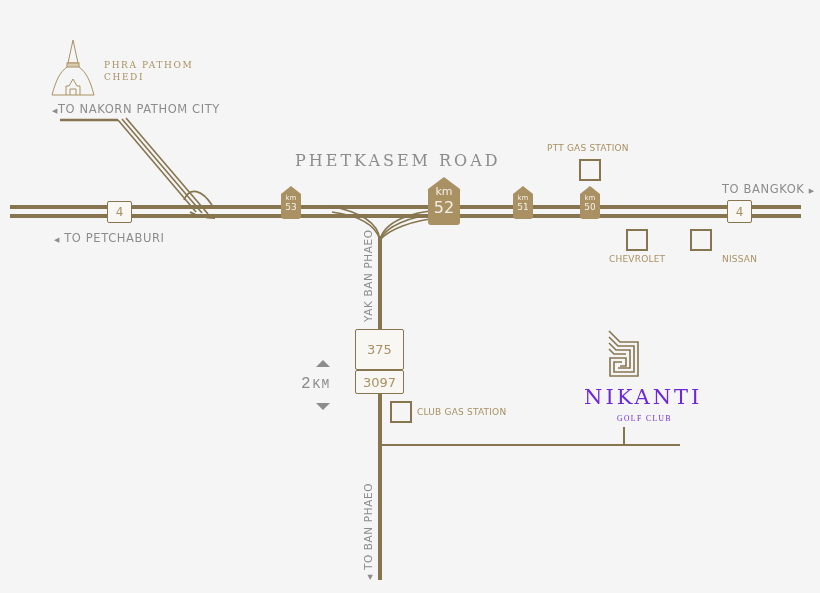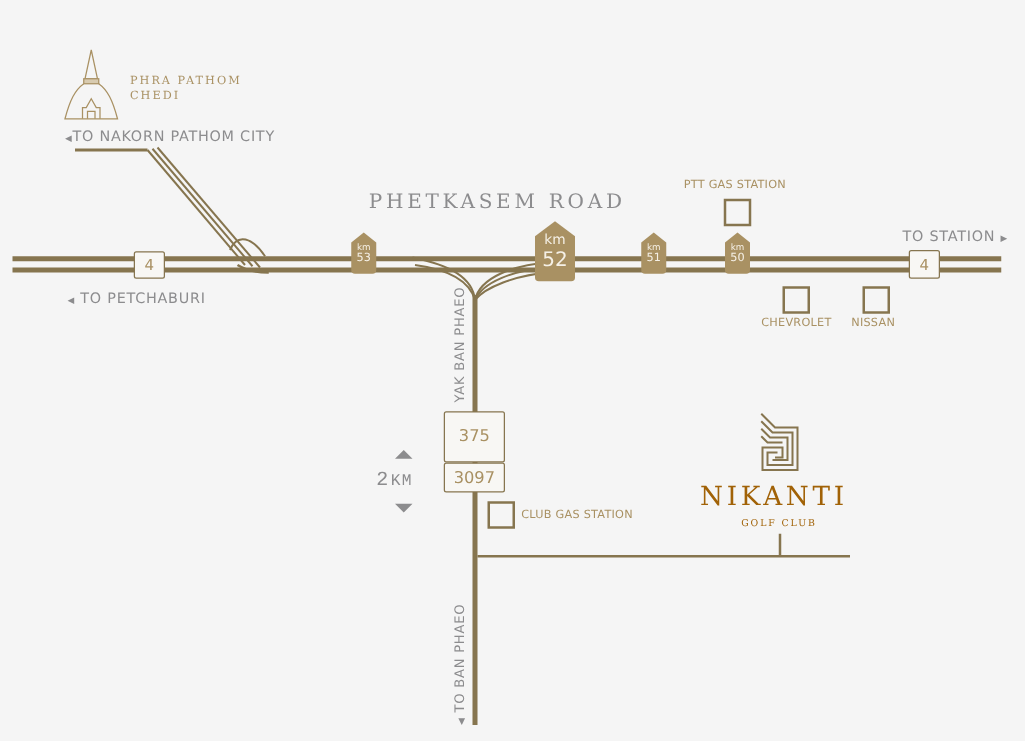--- a/index.html
+++ b/index.html
@@ -7,21 +7,21 @@
     #map { position: absolute; left: 0; top: 0; width: 820px; height: 593px; }
     .lbl { position: absolute; white-space: nowrap; }
     .gray { color: #8c8c8e; }
     .dest { font-size: 11.5px; letter-spacing: 0.6px; color: #8c8c8e; }
     .poi { font-size: 9px; letter-spacing: 0.2px; color: #a99163; }
     .road-title { font-family: "DejaVu Serif", serif; font-size: 16px; letter-spacing: 3px; color: #8c8c8e; }
     .chedi-label { font-family: "DejaVu Serif", serif; font-size: 9px; letter-spacing: 1.6px; color: #a99163; line-height: 12px; }
     .route-box { position: absolute; background: #f8f7f4; border: 1.5px solid #86754f; border-radius: 2px; color: #a99163; display: flex; align-items: center; justify-content: center; font-size: 12px; box-sizing: border-box; }
     .km-marker { position: absolute; color: #f5f0e6; text-align: center; }
     .km-marker .km { display: block; }
-    .brand { font-family: "DejaVu Serif", serif; color: #a16207; }
+    .brand { font-family: "DejaVu Serif", serif; color: #6d28d9; margin-left: 24px; }
     .vert { position: absolute; transform-origin: left top; transform: rotate(-90deg); white-space: nowrap; }
   </style>
 </head>
 <body>
 
 <div id="map">
   <svg width="820" height="593" viewBox="0 0 820 593" xmlns="http://www.w3.org/2000/svg" style="position:absolute;left:0;top:0;">
 
     <g stroke="#86754f" stroke-width="4" fill="none">
       <line x1="10" y1="207" x2="801" y2="207"></line>
@@ -75,21 +75,21 @@
     <div style="text-transform:uppercase;">Chedi</div>
   </div>
 
   <div class="lbl dest" style="left:52px;top:102px;">
     <span style="font-size:7px;">◀</span><span>TO NAKORN PATHOM CITY</span>
   </div>
   <div class="lbl dest" style="left:54px;top:231px;">
     <span style="font-size:7px;">◀</span> <span>TO PETCHABURI</span>
   </div>
   <div class="lbl dest" style="left:722px;top:182px;">
-    <span>TO STATION</span> <span style="font-size:7px;">▶</span>
+    <span>TO BANGKOK</span> <span style="font-size:7px;">▶</span>
   </div>
 
   <div class="lbl road-title" style="left:295px;top:151px;text-transform:uppercase;">Phetkasem Road</div>
 
   <div class="route-box" style="left:107px;top:201px;width:25px;height:22px;">4</div>
   <div class="route-box" style="left:727px;top:200px;width:25px;height:23px;">4</div>
   <div class="route-box" style="left:355px;top:329px;width:49px;height:41px;font-size:13px;">375</div>
   <div class="route-box" style="left:355px;top:370px;width:49px;height:24px;font-size:13px;">3097</div>
 
   <svg width="820" height="593" style="position:absolute;left:0;top:0;pointer-events:none;">
@@ -117,27 +117,27 @@
     <span class="km" style="font-size:9px;line-height:11px;">50</span>
   </div>
 
   <div style="position:absolute;left:579px;top:159px;width:22px;height:22px;border:2px solid #86754f;box-sizing:border-box;"></div>
   <div style="position:absolute;left:626px;top:229px;width:22px;height:22px;border:2px solid #86754f;box-sizing:border-box;"></div>
   <div style="position:absolute;left:690px;top:229px;width:22px;height:22px;border:2px solid #86754f;box-sizing:border-box;"></div>
   <div style="position:absolute;left:390px;top:401px;width:22px;height:22px;border:2px solid #86754f;box-sizing:border-box;"></div>
 
   <div class="lbl poi" style="left:547px;top:143px;">PTT GAS STATION</div>
   <div class="lbl poi" style="left:609px;top:254px;">CHEVROLET</div>
-  <div class="lbl poi" style="left:681px;top:254px;">NISSAN</div>
+  <div class="lbl poi" style="left:722px;top:254px;">NISSAN</div>
   <div class="lbl poi" style="left:417px;top:407px;">CLUB GAS STATION</div>
 
   <div class="vert dest" style="left:362px;top:322px;font-size:10.5px;">YAK BAN PHAEO</div>
   <div class="vert dest" style="left:362px;top:580px;font-size:10.5px;">
     <span style="font-size:7px;">◀</span> <span>TO BAN PHAEO</span>
   </div>
 
   <div class="lbl gray" style="left:301px;top:375px;font-family:Liberation Mono, monospace;">
     <span style="font-size:16px;">2</span><span style="font-size:13px;letter-spacing:1px;margin-left:2px;">KM</span>
   </div>
 
   <div class="lbl brand" style="left:560px;top:385px;font-size:21px;letter-spacing:3px;">NIKANTI</div>
-  <div class="lbl brand" style="left:593px;top:414px;font-size:7.5px;letter-spacing:1.5px;">GOLF CLUB</div>
+  <div class="lbl brand" style="left:593px;top:414px;font-size:7.5px;letter-spacing:1.5px;font-family:Liberation Serif, serif;">GOLF CLUB</div>
 </div>
 
 </body></html>

